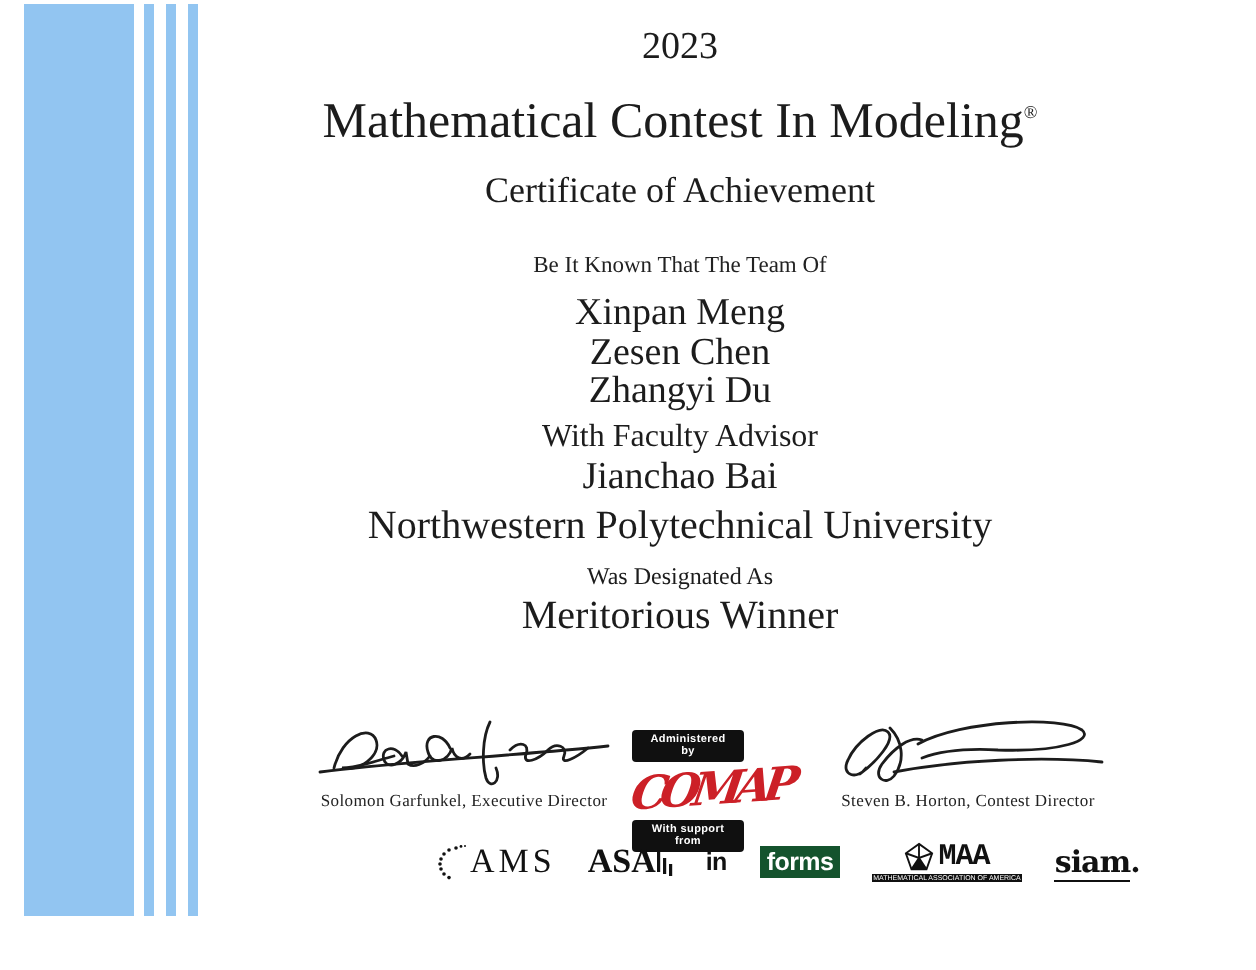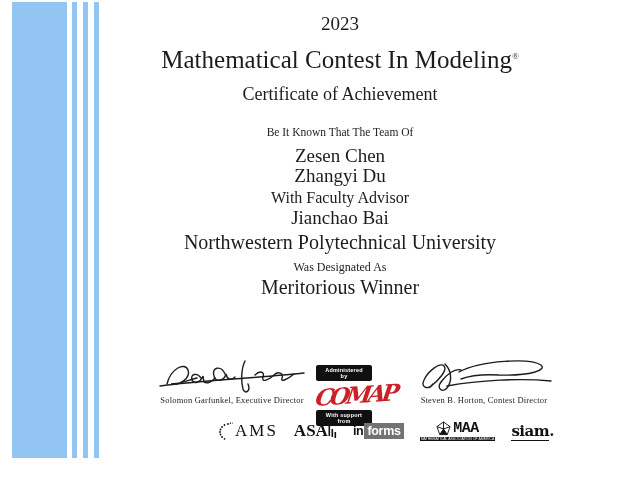--- a/index.html
+++ b/index.html
@@ -54,21 +54,21 @@
   }
   
   .logos{
     position:absolute;left:218px;top:418px;height:26px;
     display:flex;align-items:center;gap:16px;color:#111;
   }
   .logo{display:flex;align-items:center;}
   .ams-text{font-family:"Liberation Serif", serif;font-size:17px;letter-spacing:2px;margin-left:2px;}
   .asa-text{font-family:"Liberation Serif", serif;font-weight:bold;font-size:17px;letter-spacing:0px;}
   .informs{font-family:"Liberation Sans", sans-serif;font-weight:bold;font-size:12.5px;letter-spacing:-.3px;}
-  .informs .box{background:#737373;color:#fff;padding:1px 3px;margin-left:1px;}
+  .informs .box{background:#14532d;color:#fff;padding:1px 3px;margin-left:17px;}
   .maa{flex-direction:column;align-items:center;line-height:1;}
   .maa-row{display:flex;align-items:center;gap:2px;}
   .maa-text{font-family:Liberation Mono, monospace;font-weight:bold;font-size:15px;letter-spacing:-.5px;}
   .maa-bar{
     background:#101010;color:#fff;font-family:"Liberation Sans", sans-serif;
     font-size:3.5px;line-height:4.5px;padding:0 1px;margin-top:1px;white-space:nowrap;
   }
   .siam-text{
     font-family:"DejaVu Serif", serif;font-weight:bold;font-size:15px;letter-spacing:-.5px;
     border-bottom:1.5px solid #101010;padding-bottom:0px;
@@ -83,20 +83,21 @@
 <div class="stripe stripe-t1"></div>
 <div class="stripe stripe-t2"></div>
 <div class="stripe stripe-t3"></div>
 
 <div class="content">
   <div class="year">2023</div>
   <div class="title"><span>Mathematical Contest In Modeling</span><sup>®</sup></div>
   <div class="subtitle">Certificate of Achievement</div>
   <div class="small-label known">Be It Known That The Team Of</div>
   <div class="team">
+    <div>Xinpan Meng</div>
     <div>Zesen Chen</div>
     <div>Zhangyi Du</div>
   </div>
   <div class="advisor-label">With Faculty Advisor</div>
   <div class="advisor">Jianchao Bai</div>
   <div class="institution">Northwestern Polytechnical University</div>
   <div class="designation-label">Was Designated As</div>
   <div class="award">Meritorious Winner</div>
 </div>
 

